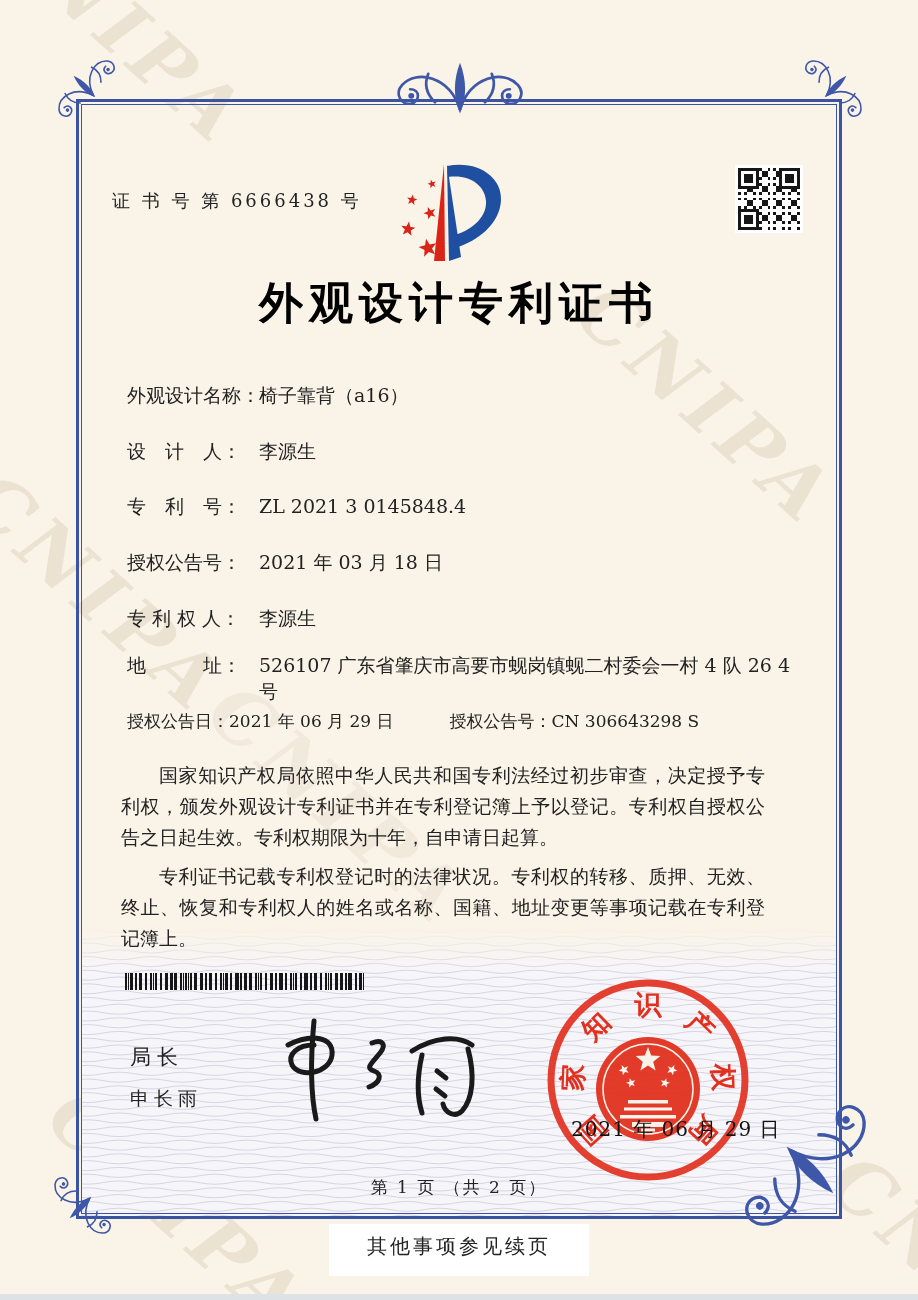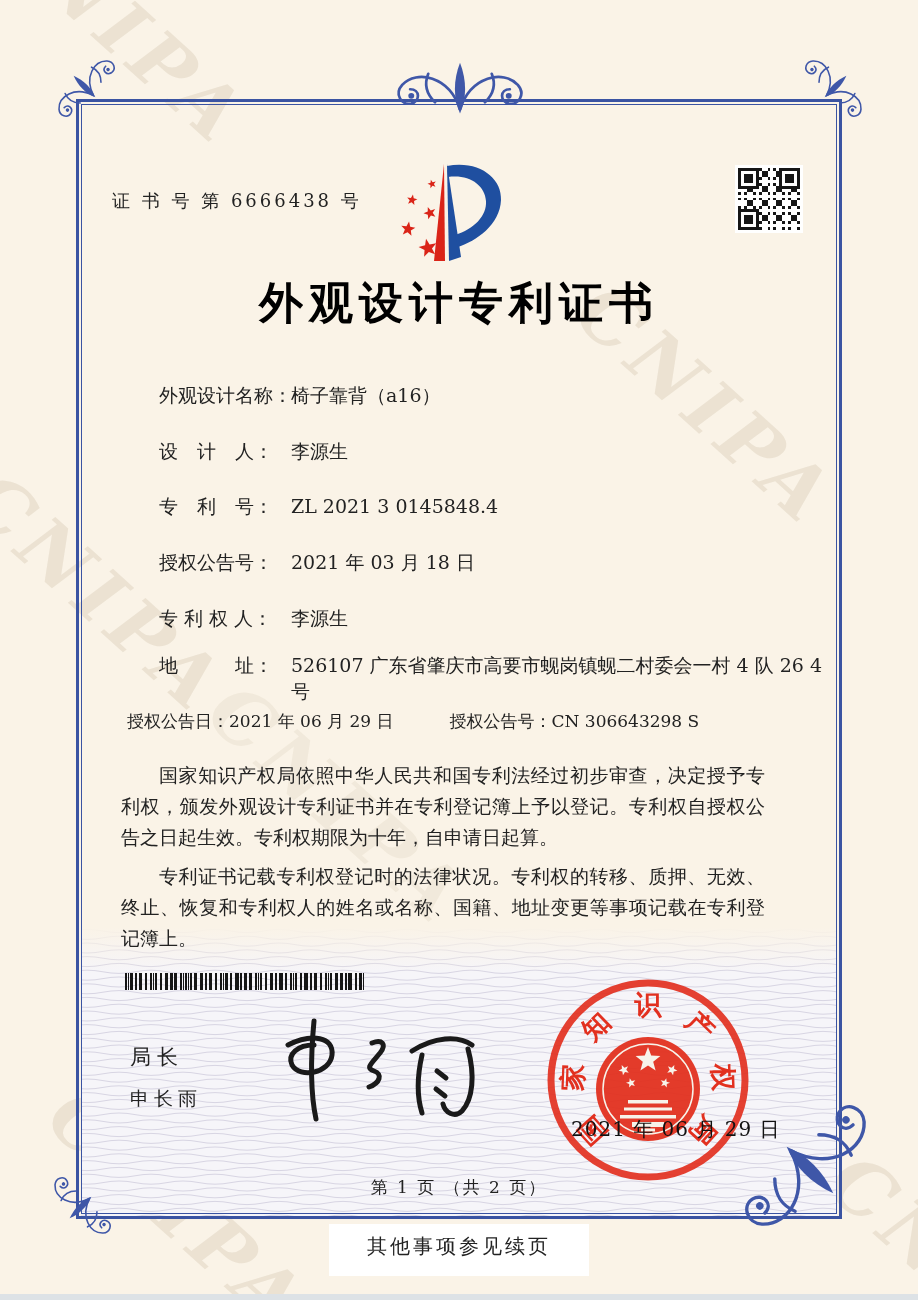--- a/index.html
+++ b/index.html
@@ -30,21 +30,21 @@
 
   .orn{position:absolute;z-index:4;pointer-events:none;}
   .orn svg{display:block;}
 
   
   .abs{position:absolute;z-index:5;color:var(--ink);}
   .certno{left:112px;top:150px;font-size:18px;letter-spacing:3px;margin-top:39px;}
   .title{left:0;right:0;top:274px;text-align:center;font-size:44px;font-weight:bold;
          letter-spacing:6px;color:#000000;}
   .frow{left:127px;display:flex;font-size:19px;line-height:26px;}
-  .frow .lab{width:132px;white-space:pre;flex:none;margin-left:32px;}
+  .frow .lab{width:132px;white-space:pre;flex:none;}
   .frow .val{white-space:pre-wrap;}
   .addr .val{width:545px;}
   .grantrow{left:127px;display:flex;gap:56px;font-size:17px;}
   .grantrow .lab{white-space:pre;}
   .paras{left:113px;top:752px;width:660px;font-size:19px;line-height:31px;
          text-align:justify;}
   .paras p{margin:8px;text-indent:2em;}
 
   .barcode{left:125px;top:973px;width:240px;height:17px;z-index:6;
     background:

